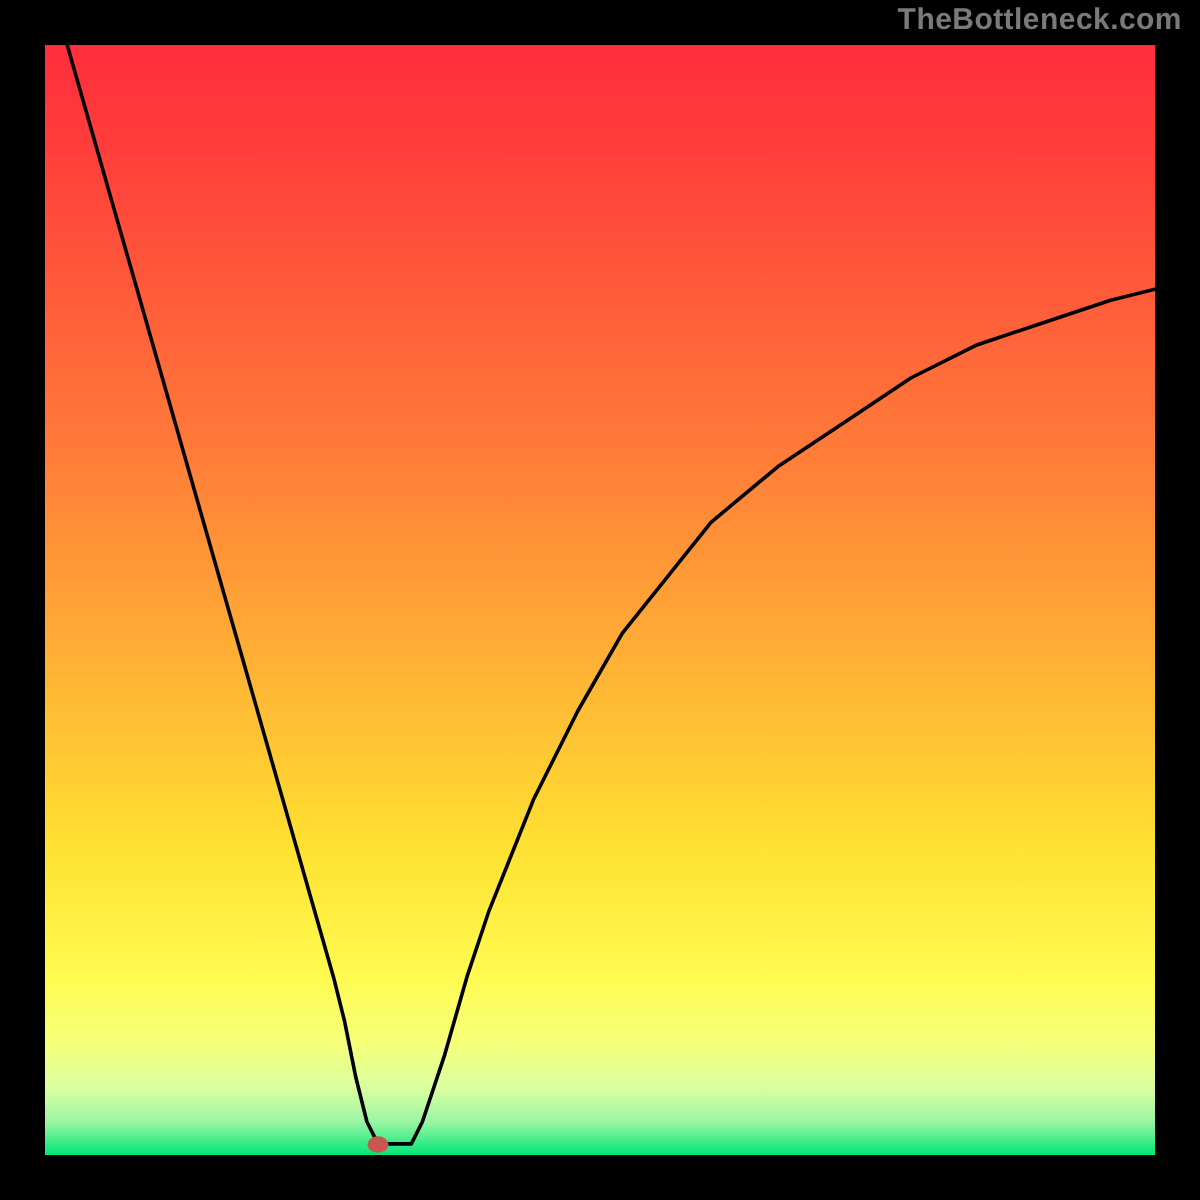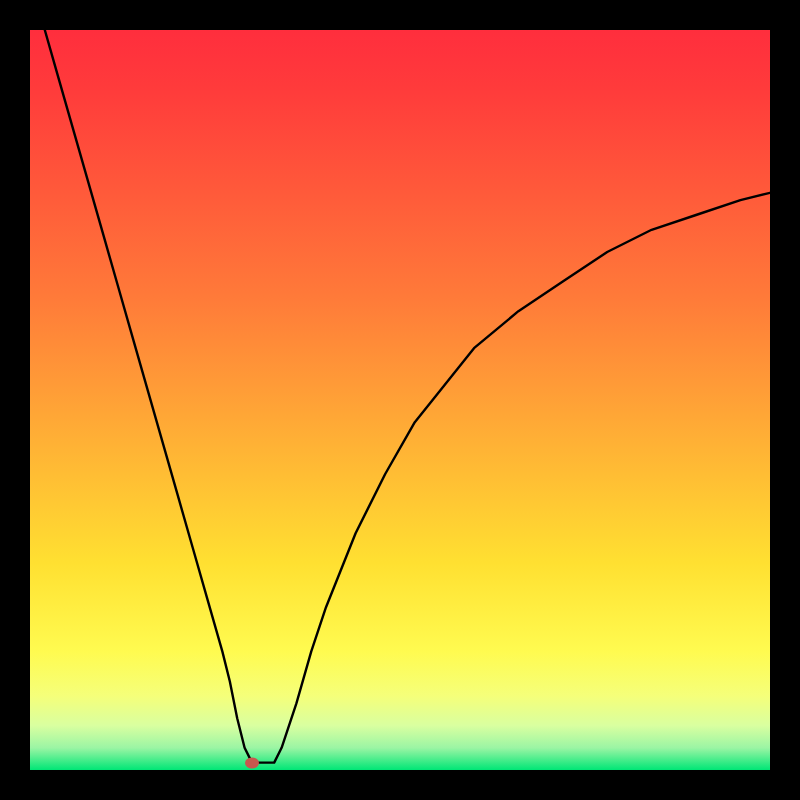--- a/index.html
+++ b/index.html
@@ -53,20 +53,21 @@
     height: 11px;
     border-radius: 50%;
     background: #c8574e;
     transform: translate(-50%, -50%);
   }
 </style>
 </head>
 <body>
 
 <div class="frame">
+  <div class="watermark">TheBottleneck.com</div>
 
   <div class="plot-area">
     <svg class="curve" viewBox="0 0 740 740" preserveAspectRatio="none">
       <path id="curve-path" fill="none" stroke="#000" stroke-width="2.4" stroke-linejoin="round" stroke-linecap="round" d="M14.80 0.00 L29.60 51.80 L44.40 103.60 L59.20 155.40 L74.00 207.20 L88.80 259.00 L103.60 310.80 L118.40 362.60 L133.20 414.40 L148.00 466.20 L162.80 518.00 L177.60 569.80 L192.40 621.60 L199.80 651.20 L207.20 688.20 L214.60 717.80 L222.00 732.60 L229.40 732.60 L236.80 732.60 L244.20 732.60 L251.60 717.80 L266.40 673.40 L281.20 621.60 L296.00 577.20 L325.60 503.20 L355.20 444.00 L384.80 392.20 L414.40 355.20 L444.00 318.20 L488.40 281.20 L532.80 251.60 L577.20 222.00 L621.60 199.80 L666.00 185.00 L710.40 170.20 L740.00 162.80"></path>
     </svg>
     <div id="marker" class="marker" style="left: 222px; top: 732.6px;"></div>
   </div>
 </div>
 
 </body></html>

